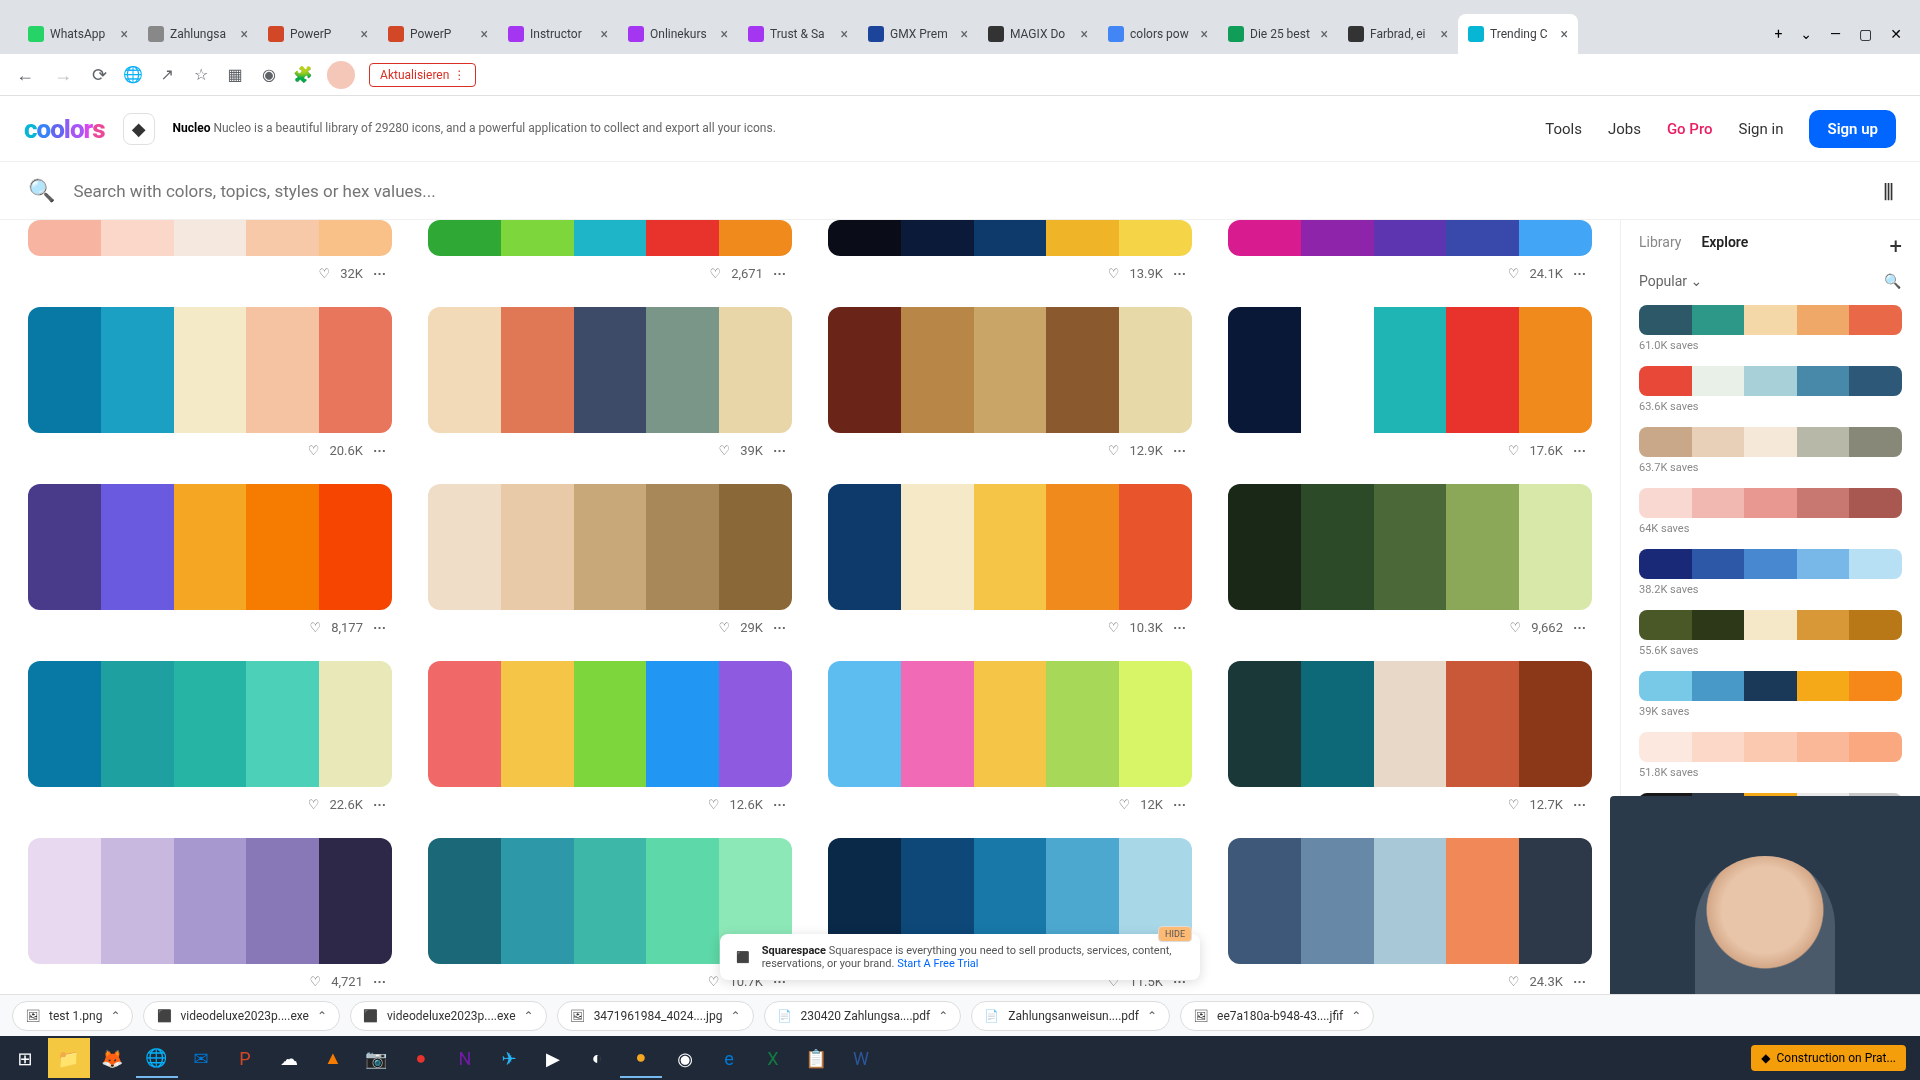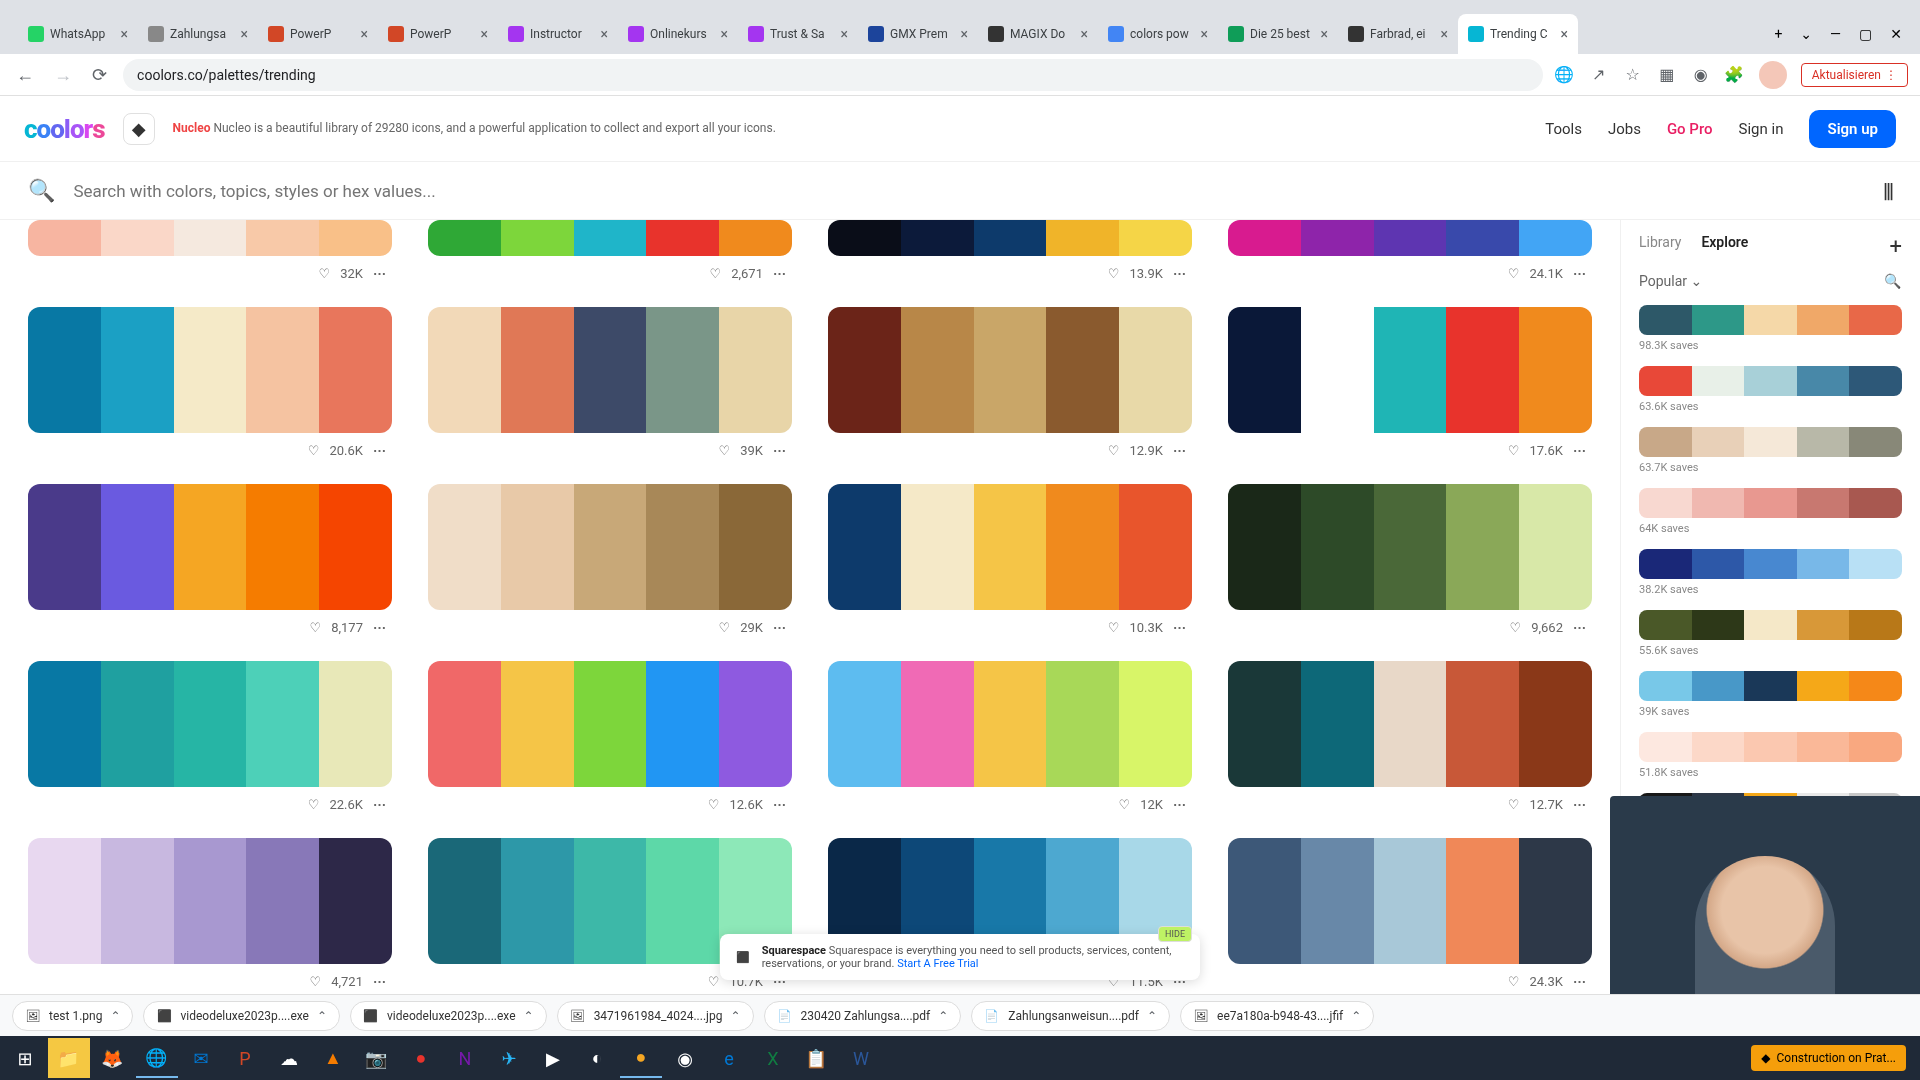--- a/index.html
+++ b/index.html
@@ -25,21 +25,21 @@
 .logo{font-size:26px;font-weight:800;letter-spacing:-1px;cursor:pointer}
 .logo span:nth-child(1){color:#06b6d4}
 .logo span:nth-child(2){color:#3b82f6}
 .logo span:nth-child(3){color:#6366f1}
 .logo span:nth-child(4){color:#8b5cf6}
 .logo span:nth-child(5){color:#a855f7}
 .logo span:nth-child(6){color:#d946ef}
 .logo span:nth-child(7){color:#ec4899}
 .promo-icon{width:32px;height:32px;border:1px solid #e0e0e0;border-radius:8px;display:flex;align-items:center;justify-content:center;font-size:18px;color:#333}
 .promo{flex:1;font-size:12px;color:#666;line-height:1.4}
-.promo b{color:#ef4444;font-weight:700}
+.promo b{color:#000000;font-weight:700}
 .nav-links{display:flex;gap:26px;align-items:center;font-size:15px;color:#333}
 .nav-links a{cursor:pointer}
 .go-pro{color:#e91e63;font-weight:500}
 .signup-btn{background:#0066ff;color:#fff;padding:10px 18px;border-radius:10px;font-weight:600;cursor:pointer}
 .search-row{display:flex;align-items:center;padding:16px 28px;gap:18px;border-bottom:1px solid #f0f0f0}
 .search-icon{font-size:22px;color:#333}
 .search-input{flex:1;border:none;font-size:17px;outline:none;color:#333}
 .filter-icon{font-size:20px;color:#333;cursor:pointer;letter-spacing:-2px;font-weight:700}
 .main-area{display:flex;height:calc(100% - 220px)}
 .palette-grid{flex:1;padding:0 28px;overflow-y:auto}
@@ -56,21 +56,21 @@
 .sb-tab.active{color:#222;font-weight:600}
 .plus-btn{font-size:22px;color:#333;cursor:pointer}
 .sb-filter{display:flex;justify-content:space-between;align-items:flex-start;margin-bottom:16px;font-size:14px;color:#666}
 .sb-list{flex:1;overflow-y:auto}
 .sb-item{margin-bottom:14px}
 .sb-swatches{display:flex;height:30px;border-radius:8px;overflow:hidden;cursor:pointer}
 .sb-saves{font-size:11px;color:#888;margin-top:4px}
 .ad-bar{position:absolute;bottom:100px;left:50%;transform:translateX(-50%);background:#fff;border-radius:8px;box-shadow:0 2px 12px rgba(0,0,0,.15);padding:10px 16px;display:flex;align-items:center;gap:12px;font-size:11px;color:#555;max-width:480px}
 .ad-bar b{color:#222}
 .ad-link{color:#0066ff;cursor:pointer}
-.hide-btn{position:absolute;top:-8px;right:8px;background:#bef264;border:1px solid #ddd;border-radius:4px;font-size:9px;padding:2px 6px;cursor:pointer}
+.hide-btn{position:absolute;top:-8px;right:8px;background:#fdba74;border:1px solid #ddd;border-radius:4px;font-size:9px;padding:2px 6px;cursor:pointer}
 .webcam{position:absolute;bottom:44px;right:0;width:310px;height:240px;background:#2a3a4a;border-radius:4px 0 0 0;display:flex;align-items:center;justify-content:center;overflow:hidden}
 .person{width:140px;height:180px;background:radial-gradient(circle at 50% 30%,#e8c4a8 30%,#d4a888 40%,transparent 41%),linear-gradient(#4a5a6a,#4a5a6a);border-radius:70px 70px 0 0;position:relative;margin-top:60px}
 .status-link{position:absolute;bottom:64px;left:8px;background:#fff;border:1px solid #ddd;font-size:12px;padding:3px 8px;color:#333}
 .downloads{position:absolute;bottom:44px;left:0;right:0;height:42px;background:#f8f9fa;border-top:1px solid #e0e0e0;display:flex;align-items:center;padding:0 12px;gap:10px}
 .dl-item{display:flex;align-items:center;gap:8px;background:#fff;border:1px solid #ddd;border-radius:20px;padding:6px 12px;font-size:12px;color:#333;cursor:pointer}
 .dl-icon{width:16px;height:16px;display:flex;align-items:center;justify-content:center}
 .dl-chev{color:#5f6368;font-size:12px}
 .taskbar{position:absolute;bottom:0;left:0;right:0;height:44px;background:#1f2937;display:flex;align-items:center;padding:0 4px;gap:2px}
 .tb-icon{width:42px;height:40px;display:flex;align-items:center;justify-content:center;cursor:pointer;color:#fff;font-size:18px}
 .tb-icon.active{border-bottom:2px solid #76b9ed}
@@ -154,23 +154,20 @@
     <span class="wc">—</span>
     <span class="wc">▢</span>
     <span class="wc">✕</span>
   </div>
 </div>
 
 <div class="addr-bar">
   <span class="nav-btn">←</span>
   <span class="nav-btn disabled">→</span>
   <span class="nav-btn">⟳</span>
-  <div class="url-box">
-    <span>coolors.co/palettes/trending</span>
-  </div>
   <div class="addr-icons">
     <span class="addr-icon">🌐</span>
     <span class="addr-icon">↗</span>
     <span class="addr-icon">☆</span>
     <span class="addr-icon">▦</span>
     <span class="addr-icon">◉</span>
     <span class="addr-icon">🧩</span>
     <div class="avatar"></div>
     <div class="update-btn">
       <span>Aktualisieren</span>
@@ -499,21 +496,21 @@
     </div>
     <div class="sb-list" id="sblist">
         <div class="sb-item">
           <div class="sb-swatches">
             <div class="sw" style="background:#2d5868"></div>
             <div class="sw" style="background:#2d9888"></div>
             <div class="sw" style="background:#f5d8a8"></div>
             <div class="sw" style="background:#f0a868"></div>
             <div class="sw" style="background:#e86848"></div>
           </div>
-          <div class="sb-saves">98.3K saves</div>
+          <div class="sb-saves">61.0K saves</div>
         </div>
         <div class="sb-item">
           <div class="sb-swatches">
             <div class="sw" style="background:#e84838"></div>
             <div class="sw" style="background:#e8f0e8"></div>
             <div class="sw" style="background:#a8d0d8"></div>
             <div class="sw" style="background:#4888a8"></div>
             <div class="sw" style="background:#2d5878"></div>
           </div>
           <div class="sb-saves">63.6K saves</div>

